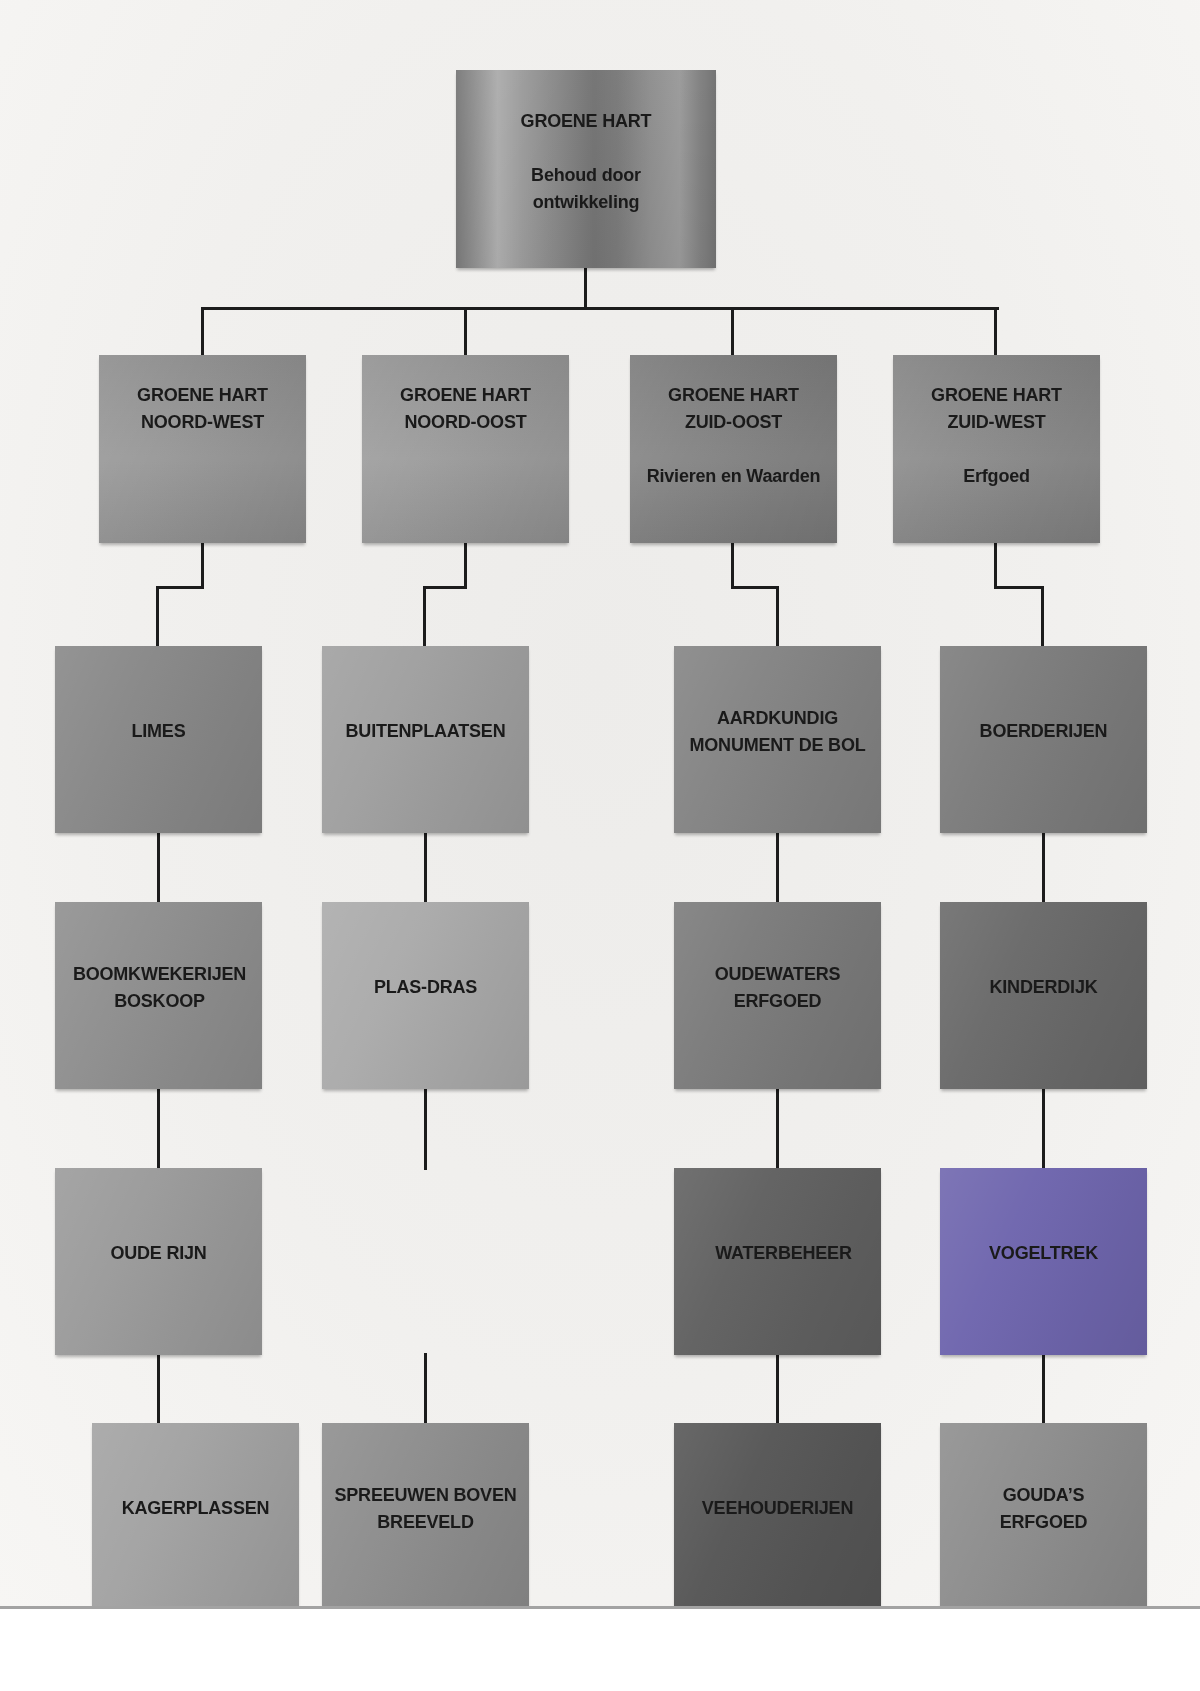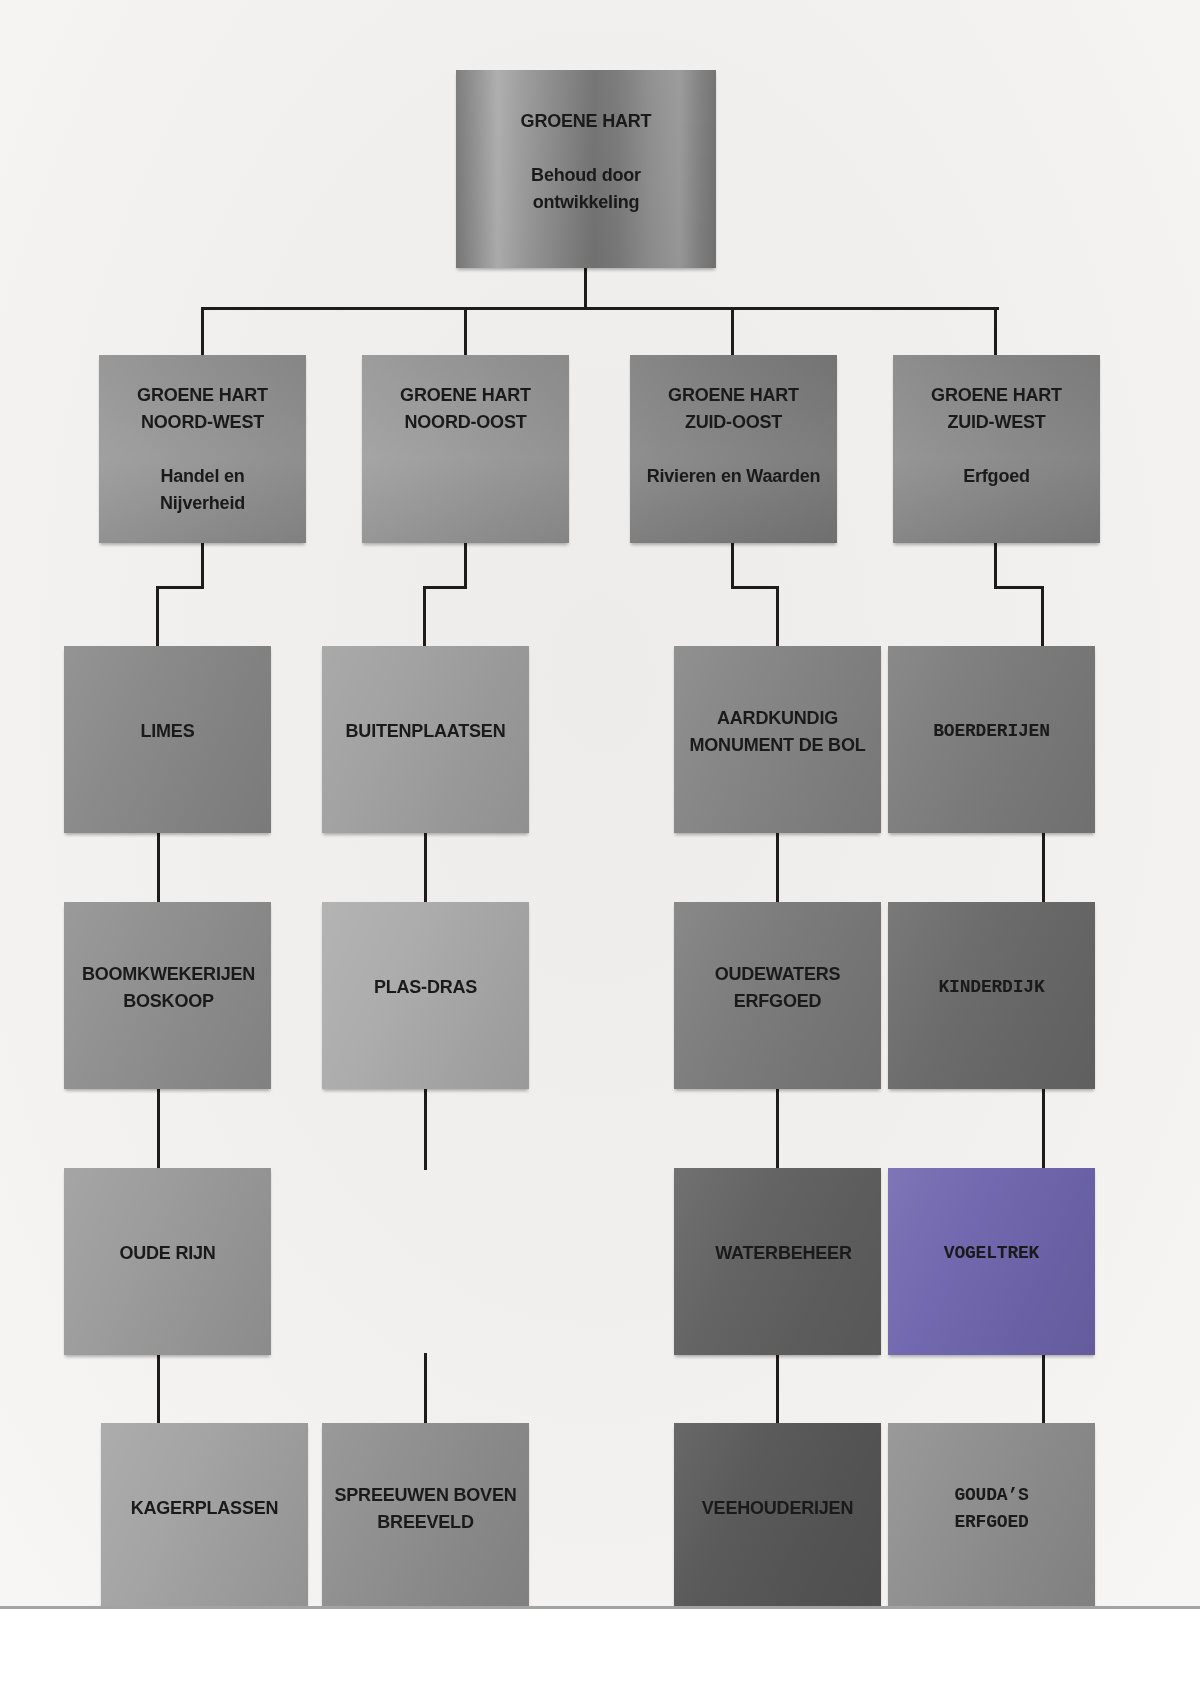--- a/index.html
+++ b/index.html
@@ -63,21 +63,21 @@
   .branch-title { margin-top:27px; }
   .branch-subtitle { margin-top:27px; }
   .bx1 { left:99px; }  .bx2 { left:362px; }  .bx3 { left:630px; }  .bx4 { left:893px; }
 
   
   .leaf-node {
     width:207px; height:187px;
     display:flex; align-items:center; justify-content:center;
     padding:10px 6px 26px 6px;
   }
-  .c1 { left:64px; }  .c2 { left:322px; }  .c3 { left:674px; }  .c4 { left:888px;font-family:Liberation Mono, monospace; }
+  .c1 { left:55px; }  .c2 { left:322px; }  .c3 { left:674px; }  .c4 { left:940px; }
   .r3 { top:646px; }  .r4 { top:902px; }  .r5 { top:1168px; }  .r6 { top:1423px; }
 
   .bottom-edge { position:absolute; left:0; right:0; bottom:0; height:3px; background:#a3a3a3; }
 </style>
 </head>
 <body>
 
 <div class="canvas">
 
   <div class="line v" style="left:584px; top:266px; height:42px;"></div>
@@ -120,22 +120,20 @@
 
   <div class="node root-node" style="background-color: rgb(140, 140, 140);">
     <div class="root-title">GROENE HART</div>
     <div class="root-subtitle">Behoud door
 ontwikkeling</div>
   </div>
 
   <div class="node branch-node bx1" style="background-color: rgb(148, 148, 148);">
     <div class="branch-title">GROENE HART
 NOORD-WEST</div>
-    <div class="branch-subtitle">Handel en
-Nijverheid</div>
   </div>
   <div class="node branch-node bx2" style="background-color: rgb(153, 153, 153);">
     <div class="branch-title">GROENE HART
 NOORD-OOST</div>
   </div>
   <div class="node branch-node bx3" style="background-color: rgb(128, 128, 128);">
     <div class="branch-title">GROENE HART
 ZUID-OOST</div>
     <div class="branch-subtitle">Rivieren en Waarden</div>
   </div>

